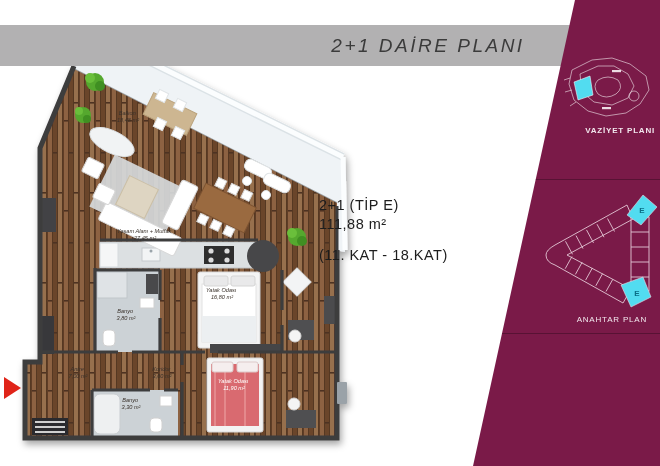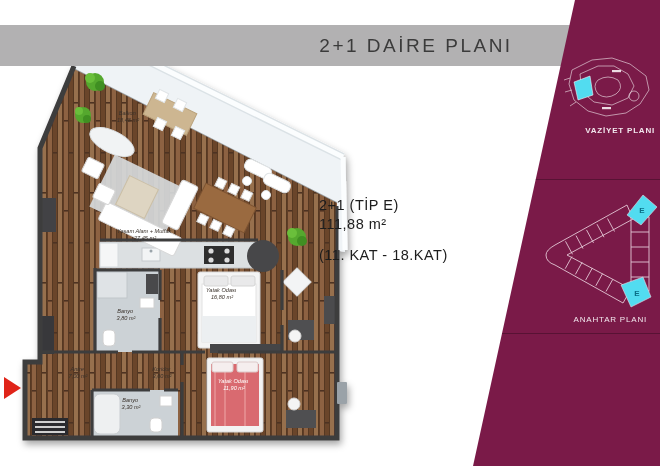--- a/index.html
+++ b/index.html
@@ -6,22 +6,22 @@
   .stage{
     position:relative;width:660px;height:466px;overflow:hidden;background:#ffffff;
     font-family:"Liberation Sans", sans-serif;
   }
   
   .titlebar{
     position:absolute;left:0;top:25px;width:600px;height:41px;
     background:var(--titlebar-bg,#b2b1b2);z-index:2;
   }
   .titlebar .title{
-    position:absolute;left:416px;top:50%;transform:translate(-50%,-50%);
-    font-size:19px;letter-spacing:2.5px;color:#3b3b3b;white-space:nowrap;font-weight:400;
+    position:absolute;left:428px;top:50%;transform:translate(-50%,-50%);
+    font-size:19px;letter-spacing:2.5px;color:#3b3b3b;white-space:nowrap;font-weight:400;font-style:italic;
   }
   
   .info{
     position:absolute;left:319px;top:196px;width:200px;z-index:2;
     color:#1d1d1d;font-size:14.5px;line-height:1.28;letter-spacing:0.5px;
   }
   .info .floors{margin-top:13px;}
   
   .sidebar{
     position:absolute;inset:0;z-index:3;
@@ -284,16 +284,16 @@
         <rect x="88" y="32" width="18" height="74"></rect>
         <path d="M88,47 L106,47 M88,62 L106,62 M88,77 L106,77 M88,92 L106,92"></path>
         <path d="M22.5,56.3 L29.5,69.3 M33,50.6 L40,63.6 M43.5,44.9 L50.5,57.9 M54,39.2 L61,52.2 M64.5,33.5 L71.5,46.5"></path>
         <path d="M22.2,83.7 L29,71.5 M32.4,89.4 L39.2,77.2 M42.6,95.1 L49.4,82.9 M52.8,100.8 L59.6,88.6 M63,106.5 L69.8,94.3"></path>
       </g>
       <polygon points="84,30 100,10 114,22 98,40" style="fill:var(--highlight-cyan,#52dcf0)" stroke="#edd7e2" stroke-width="0.6"></polygon>
       <polygon points="78,100 100,92 108,112 88,122" style="fill:var(--highlight-cyan,#52dcf0)" stroke="#edd7e2" stroke-width="0.6"></polygon>
       <text class="keyplan-letter" x="99" y="28">E</text>
       <text class="keyplan-letter" x="94" y="111">E</text>
     </svg>
-    <div class="side-label anahtar">ANAHTAR PLANI</div>
+    <div class="side-label anahtar">ANAHTAR PLAN</div>
   </div>
 
 </div>
 
 </body></html>

